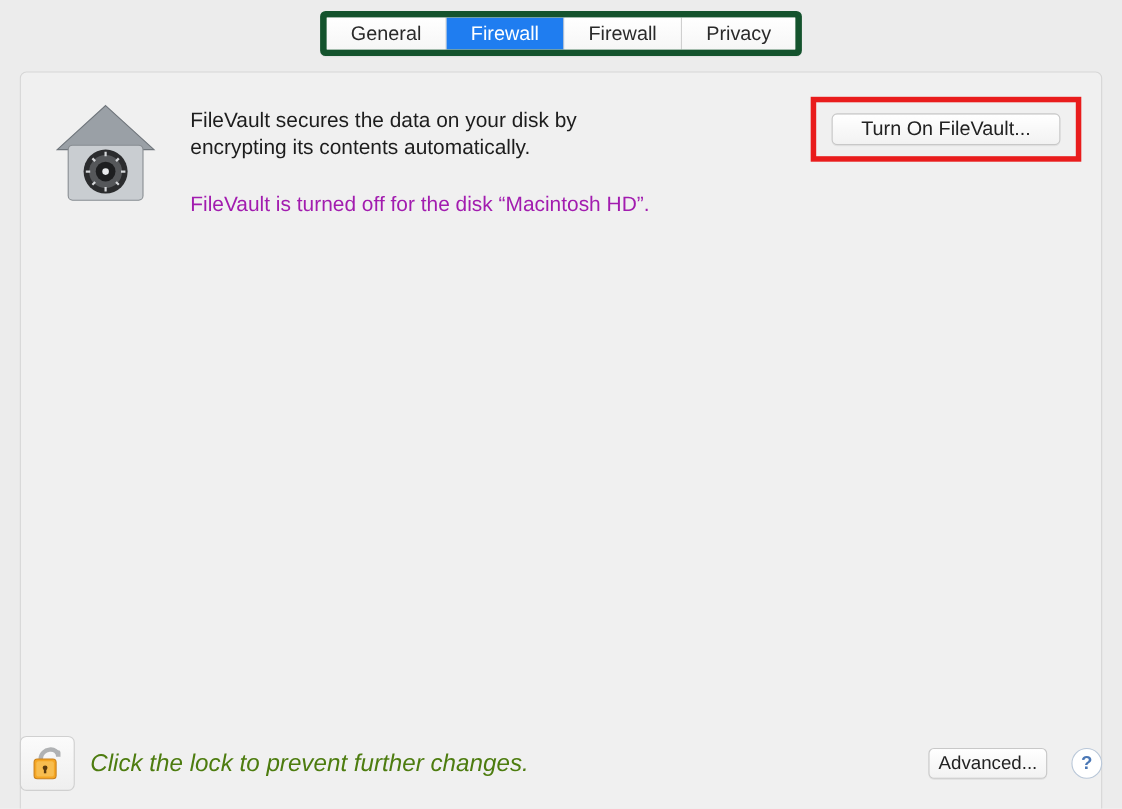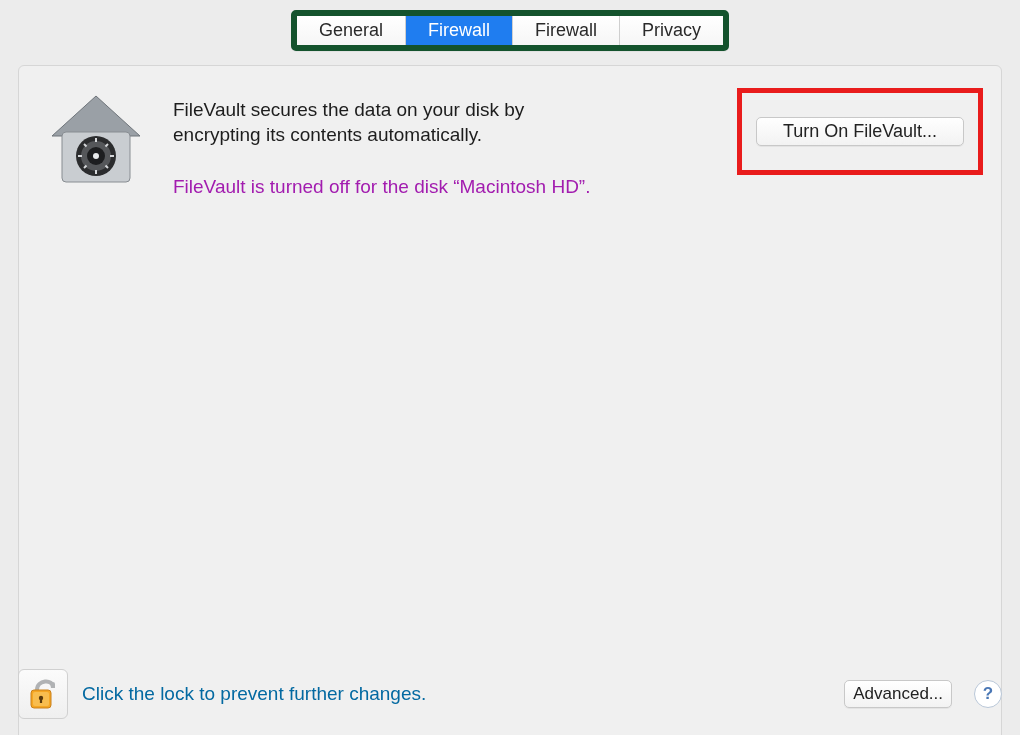--- a/index.html
+++ b/index.html
@@ -75,21 +75,21 @@
       font-size: 19px;
       color: #1d1d1d;
       line-height: 1.3;
       max-width: 430px;
     }
 
     .btn-highlight {
       position: absolute;
       top: 22px;
       right: 18px;
-      padding: 24px 14px;
+      padding: 10px 14px;
       border: 5px solid #e91c1c;
     }
     .mac-button {
       background: linear-gradient(#ffffff,#f2f2f2);
       border: 1px solid #c8c8c8;
       border-radius: 5px;
       font-size: 18px;
       padding: 3px 26px;
       color: #222;
       white-space: nowrap;
@@ -129,22 +129,23 @@
       height: 50px;
       border: 1px solid #d0d0d0;
       border-radius: 6px;
       background: linear-gradient(#fbfbfb,#efefef);
       display: flex;
       align-items: center;
       justify-content: center;
       cursor: default;
     }
     .lock-text {
-      font-size: 19px;
-      color: #0369a1;
+      font-size: 22px;
+      color: #4d7c0f;
+      font-style: italic;
     }
     .footer-spacer { flex: 1 1 auto; }
     .advanced-btn {
       background: linear-gradient(#ffffff,#f2f2f2);
       border: 1px solid #c8c8c8;
       border-radius: 5px;
       font-size: 17px;
       padding: 3px 8px;
       color: #222;
       cursor: default;

